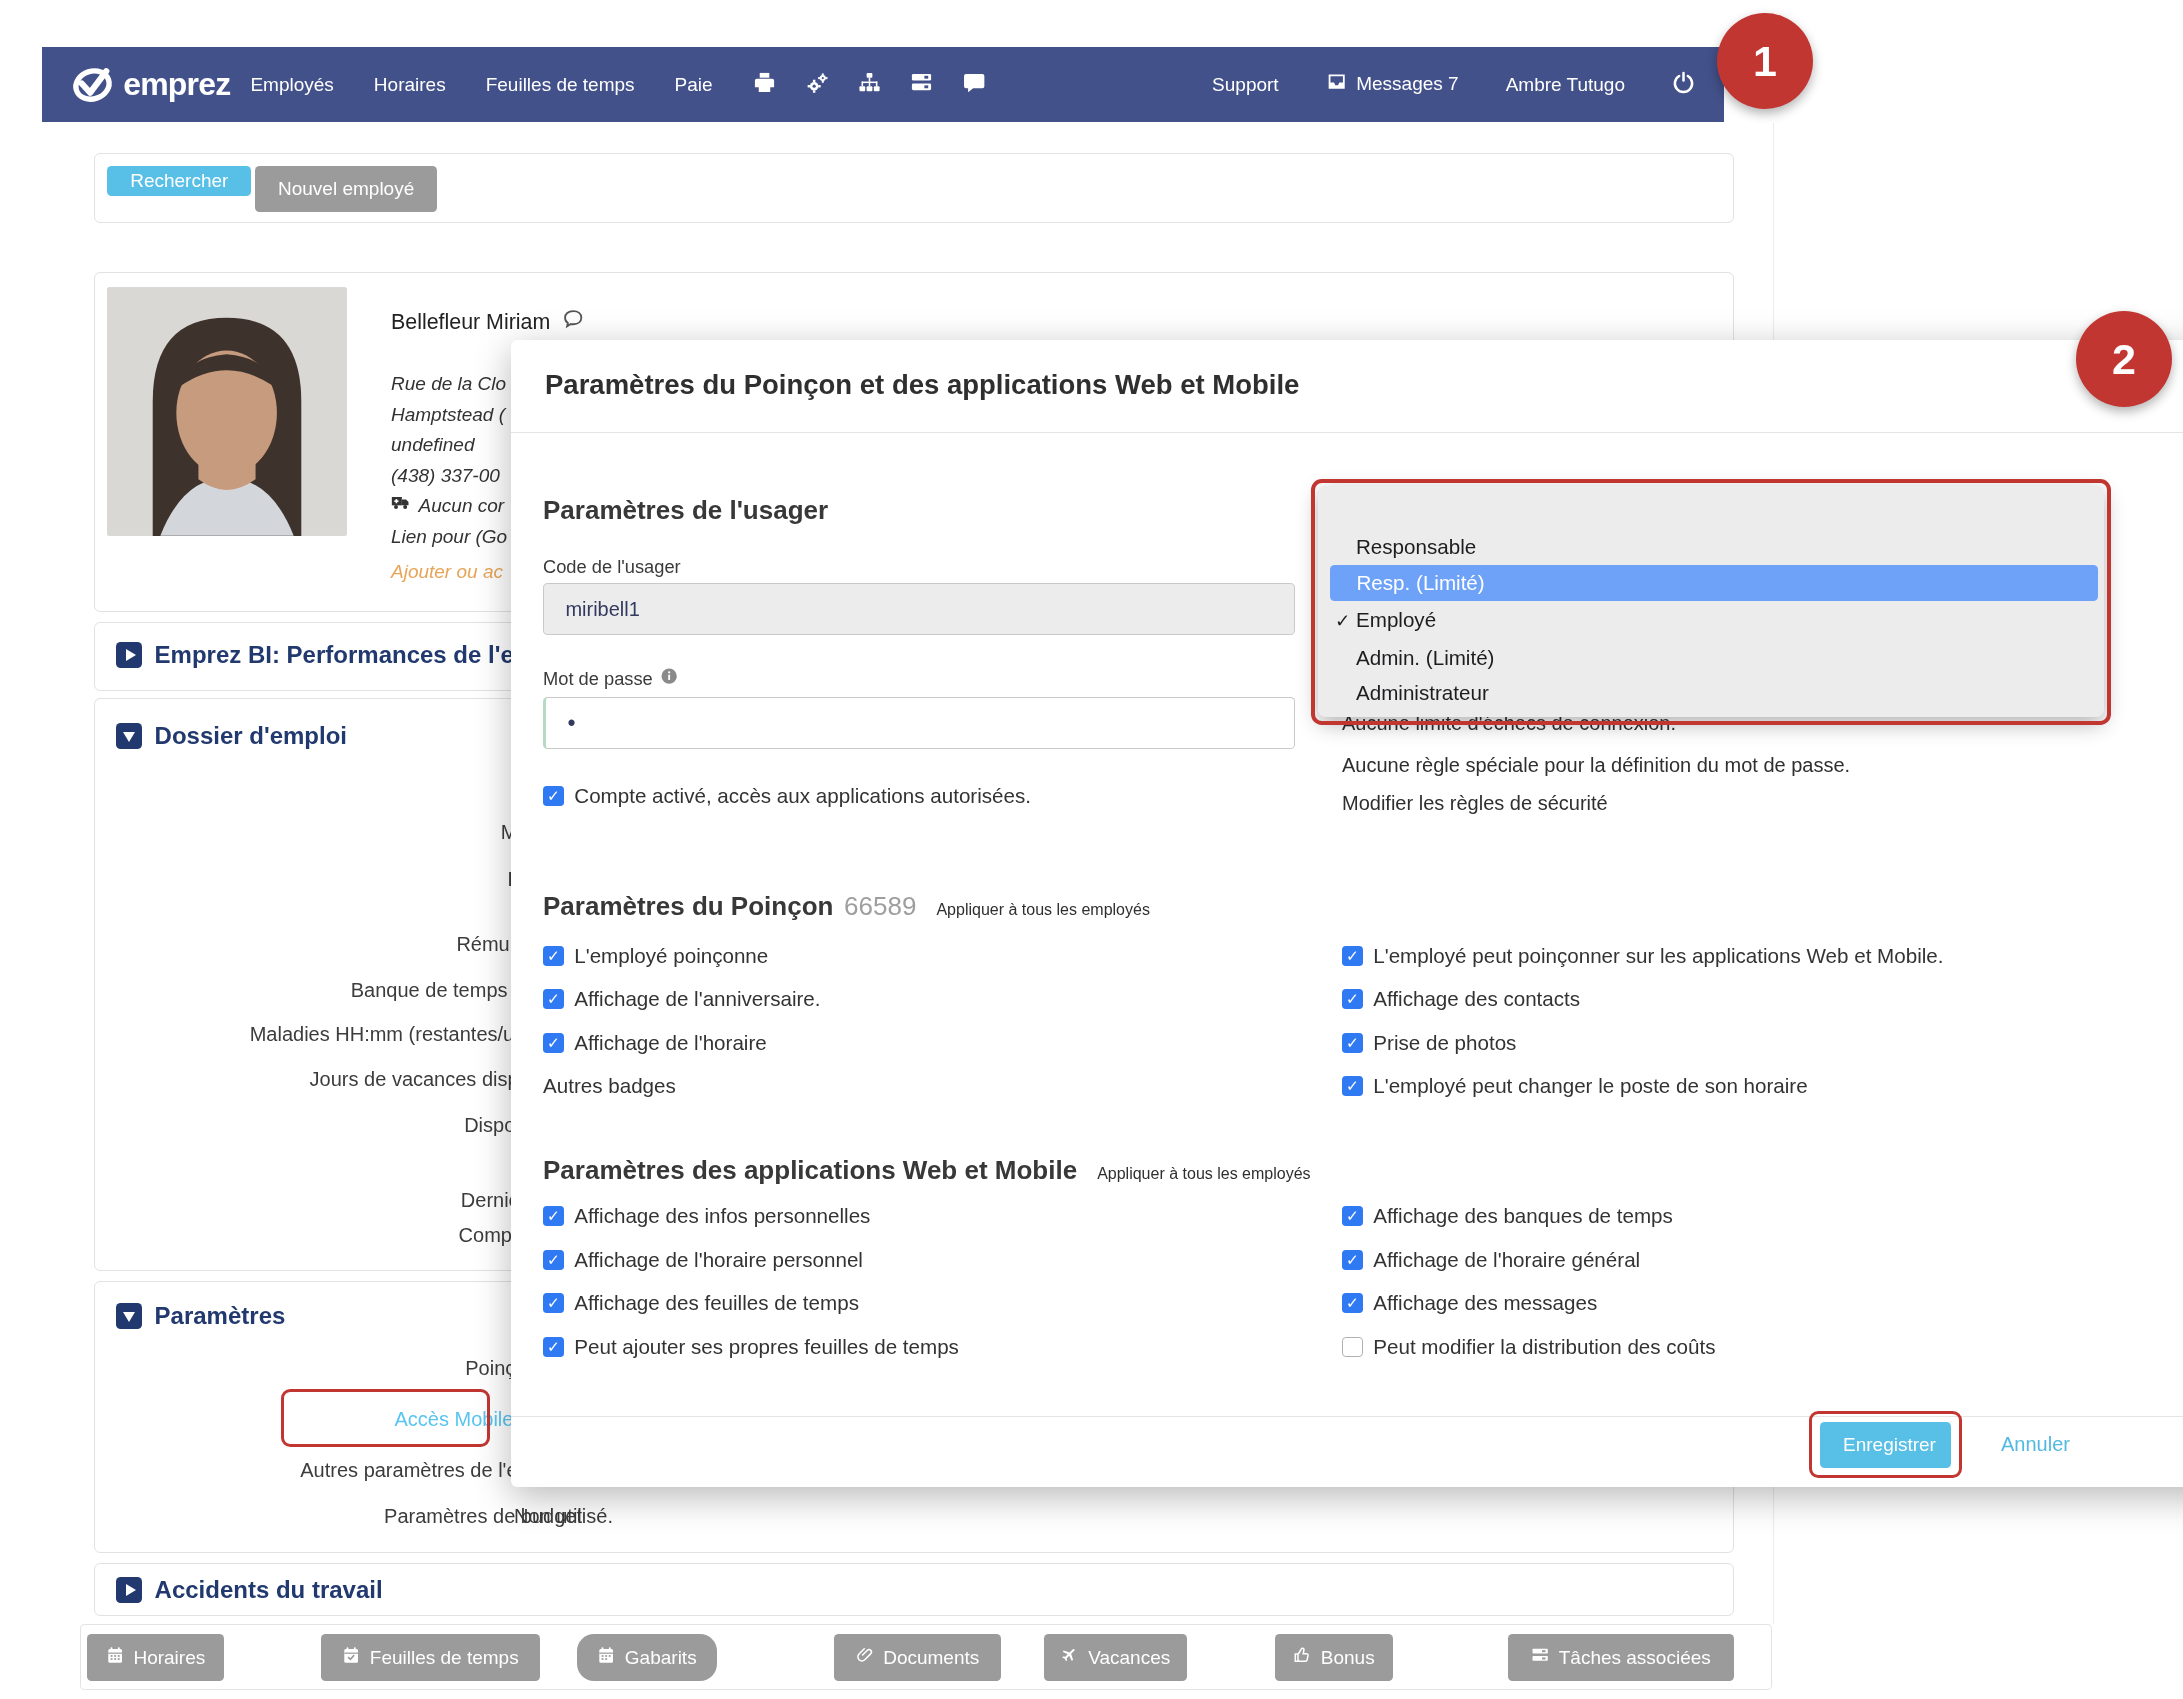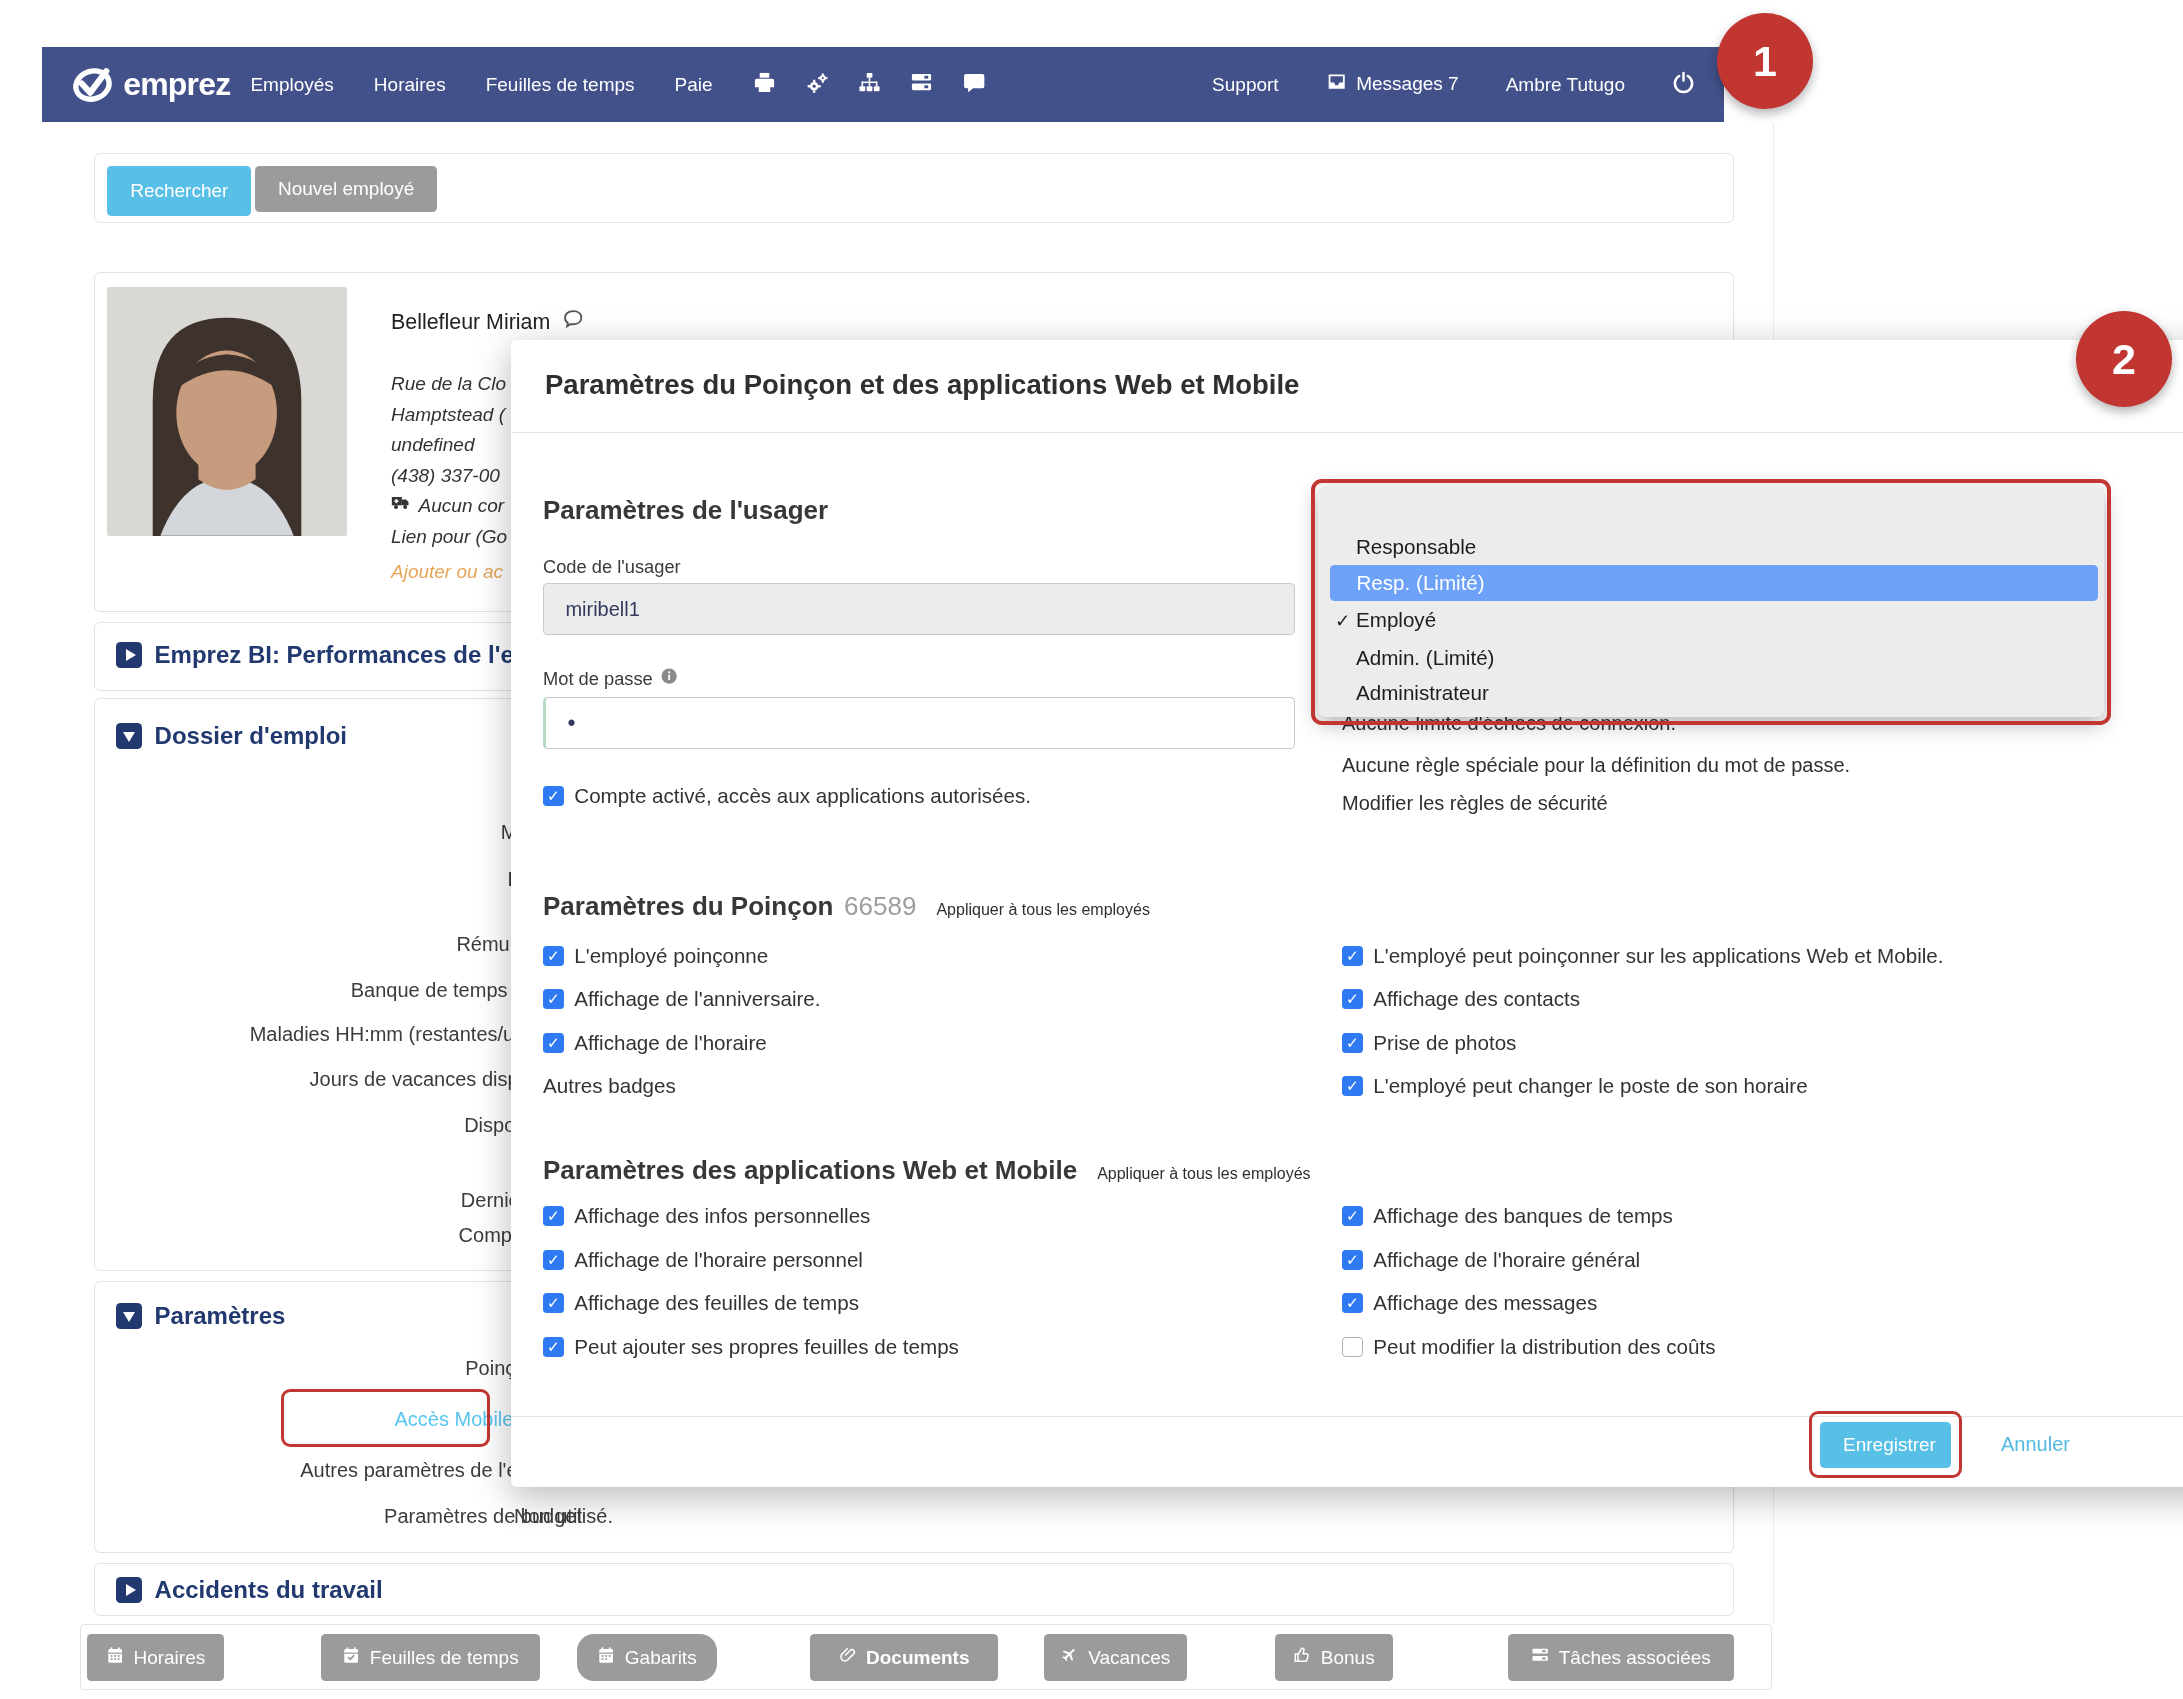--- a/index.html
+++ b/index.html
@@ -16,21 +16,21 @@
   .nav-menu span { cursor:pointer; }
   .nav-icons { display:flex; gap:29px; margin-left:40px; align-items:center; }
   .nav-right { margin-left:auto; display:flex; align-items:center; gap:47px; font-size:19px; }
   .nav-msg { display:flex; align-items:center; gap:9.2px; }
   .icon-svg { display:inline-block; vertical-align:middle; }
 
   
   .card { position:absolute; left:94px; width:1640px; background:#fff;
     border:0.8px solid #e2e2e2; border-radius:6.1px; }
   .btn-blue { background:#58bfe6; color:#fff; border:none; border-radius:4.6px;
-    font-size:19px; padding:0 23px; height:50px; cursor:pointer;
+    font-size:19px; padding:0 23px; height:30px; cursor:pointer;
     font-family:inherit; }
   .btn-gray { background:#9b9b9b; color:#fff; border:none; border-radius:4.6px;
     font-size:19px; padding:0 23px; height:46px; cursor:pointer; font-family:inherit; }
   .section-head { display:flex; align-items:center; gap:12.2px; color:#21396f;
     font-size:24px; font-weight:bold; }
   .caret-sq { width:26px; height:26px; background:#21396f; border-radius:4.6px;
     display:inline-flex; align-items:center; justify-content:center; flex:0 0 26px; }
   .caret-right { width:0; height:0; border-left:10px solid #fff;
     border-top:6.9px solid transparent; border-bottom:6.9px solid transparent; margin-left:2.3px; }
   .caret-down { width:0; height:0; border-top:10px solid #fff;
@@ -332,21 +332,21 @@
           <g fill="#9b9b9b">
             <rect x="6" y="12" width="2.6" height="2.2"></rect>
             <rect x="10.7" y="12" width="2.6" height="2.2"></rect>
             <rect x="15.4" y="12" width="2.6" height="2.2"></rect>
             <rect x="6" y="16" width="2.6" height="2.2"></rect>
             <rect x="10.7" y="16" width="2.6" height="2.2"></rect>
           </g>
         </svg></span>
     <span>Gabarits</span>
   </button>
-  <button class="fbtn" style="left:729px; width:188px;font-weight:bold;">
+  <button class="fbtn" style="left:753px; width:167px;">
     <span class="icon-svg"><svg width="18.3" height="18.3" viewBox="0 0 24 24" fill="none" stroke="#fff" stroke-width="2">
           <path d="M8 12.5l7-7a3.2 3.2 0 0 1 4.5 4.5l-8 8a5.3 5.3 0 0 1-7.5-7.5l7.5-7.5"></path>
         </svg></span>
     <span>Documents</span>
   </button>
   <button class="fbtn" style="left:963px; width:143px;">
     <span class="icon-svg"><svg width="18.3" height="18.3" viewBox="0 0 24 24" fill="#fff">
           <path d="M21 15l-8-4V4.5a1.5 1.5 0 0 0-3 0V11l-8 4v2.5l8-2.5v5l-2.5 2V24l4-1.5L15.5 24v-2l-2.5-2v-5l8 2.5z" transform="rotate(45 12 12) scale(.9)"></path>
         </svg></span>
     <span>Vacances</span>

